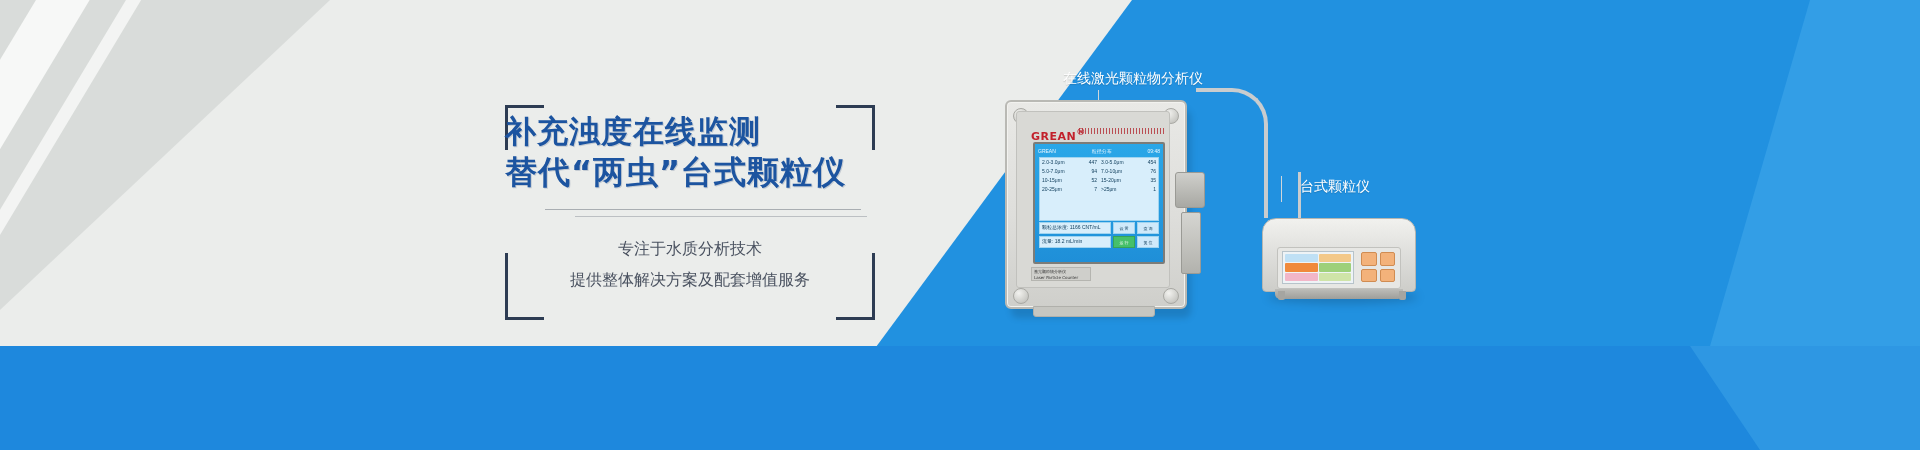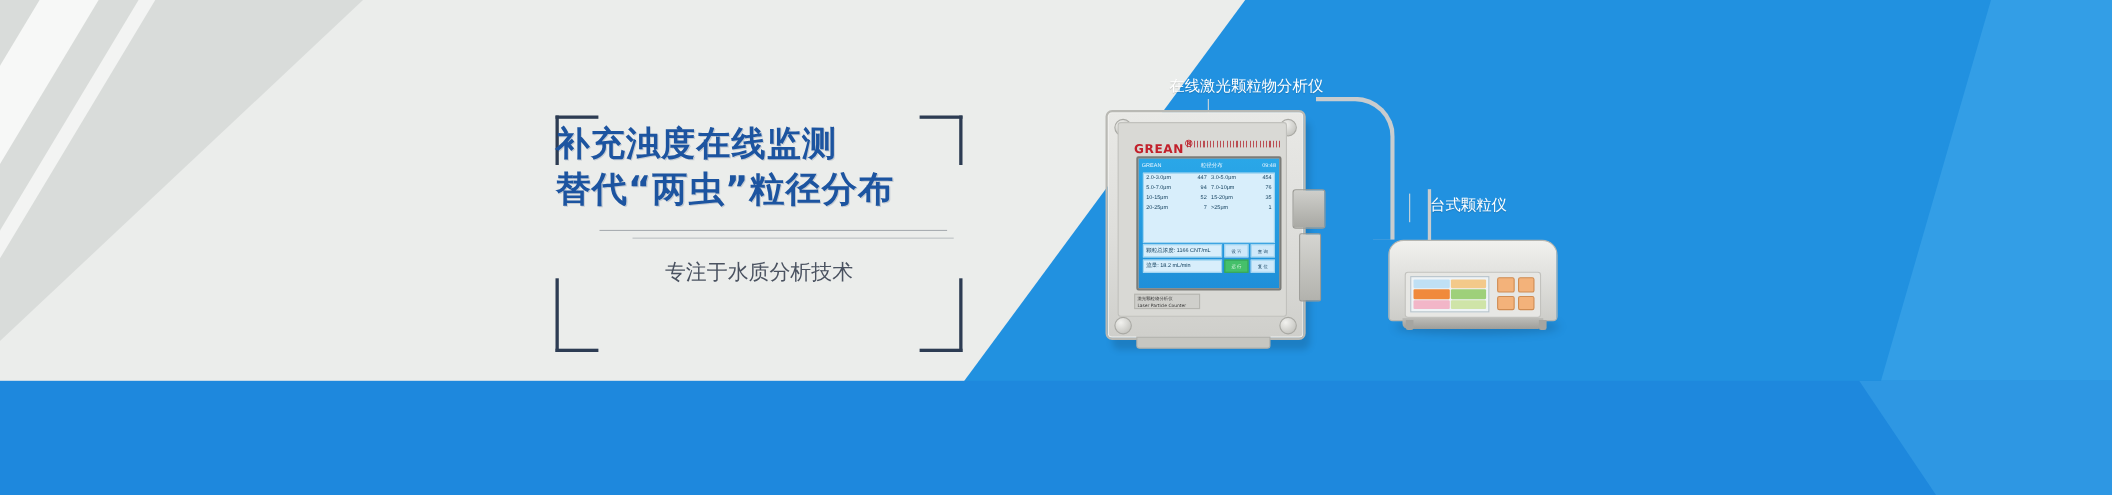--- a/index.html
+++ b/index.html
@@ -109,21 +109,21 @@
     position:absolute;left:14px;right:14px;top:104px;height:14px;
   }
   .rule{position:absolute;height:1px;background:#a9aeb2;}
   .rule-1{left:26px;right:0;top:0;}
   .rule-2{left:56px;right:-6px;top:7px;background:#bcc0c3;}
 
   .subline{
     position:absolute;left:0;right:0;top:128px;
     text-align:center;
     color:#4a5260;
-    font-size:19px;
+    font-size:16px;
     line-height:31px;
     font-family:"DejaVu Sans","Liberation Sans",sans-serif;
   }
 
   
   .callout{
     position:absolute;
     color:#ffffff;
     font-size:14px;
     font-family:Liberation Sans, sans-serif;
@@ -305,30 +305,31 @@
   </div>
 
   <div class="text-block">
     <div class="bracket bk-tl"></div>
     <div class="bracket bk-tr"></div>
     <div class="bracket bk-bl"></div>
     <div class="bracket bk-br"></div>
 
     <div class="headline">
       <div class="l1">补充浊度在线监测</div>
-      <div class="l2">替代“两虫”粒径分布</div>
+      <div class="l2">替代“两虫”台式颗粒仪</div>
     </div>
 
     <div class="rule-wrap">
       <div class="rule rule-1"></div>
       <div class="rule rule-2"></div>
     </div>
 
     <div class="subline">
       <div>专注于水质分析技术</div>
+      <div>提供整体解决方案及配套增值服务</div>
     </div>
   </div>
 
   <div class="callout" style="left:1063px;top:70px;">在线激光颗粒物分析仪</div>
   <div class="callout-line" style="left:1098px;top:90px;width:1px;height:16px;"></div>
 
   <div class="analyzer">
     <div class="an-shadow"></div>
     <div class="an-body">
       <div class="an-knob k3"></div>

